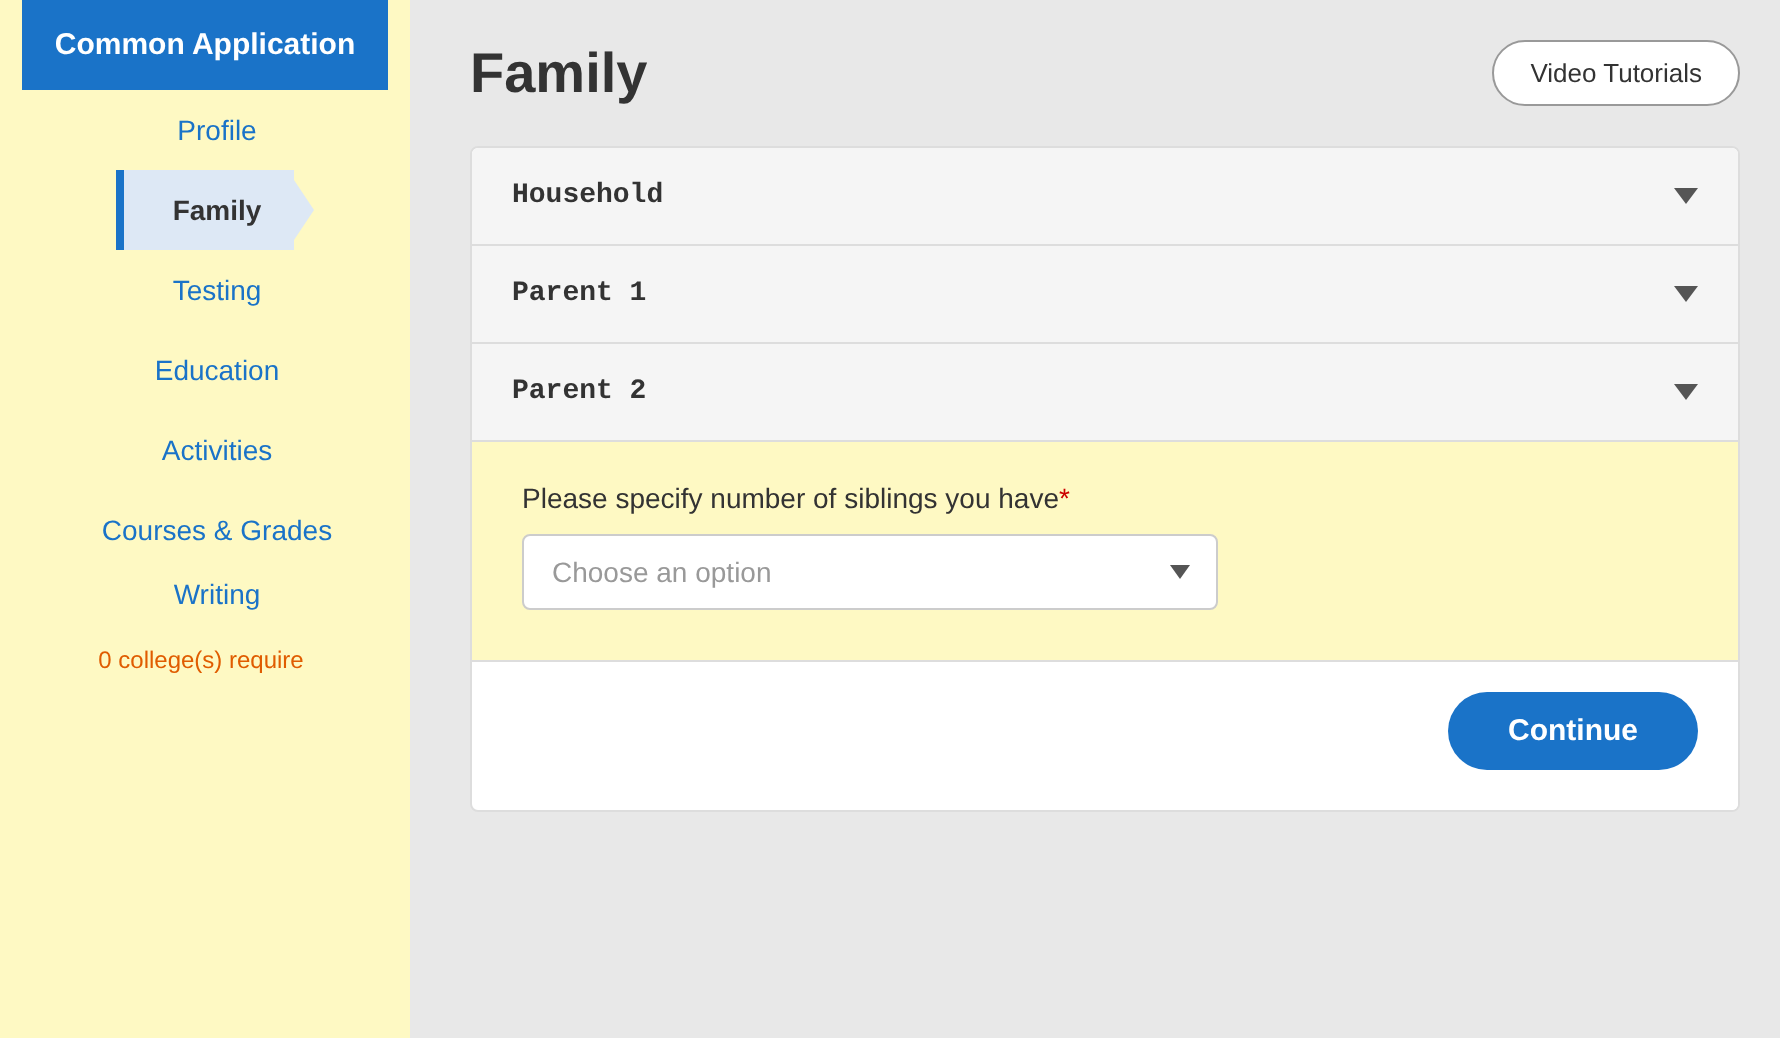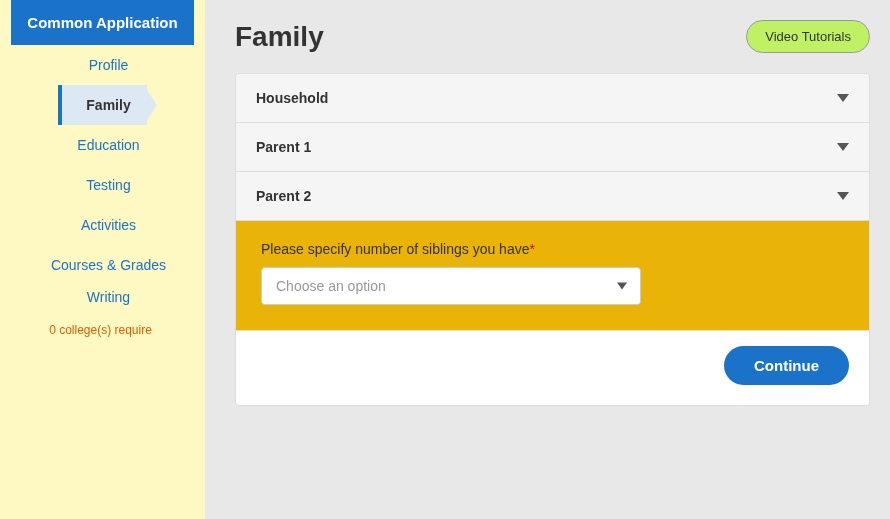--- a/index.html
+++ b/index.html
@@ -93,21 +93,21 @@
     }
 
     .page-title {
       font-size: 28px;
       font-weight: bold;
       color: #333;
     }
 
     .video-tutorials-btn {
       border: 1.5px solid #999;
-      background: #bef264;
+      background: #ffffff;
       border-radius: 20px;
       padding: 8px 18px;
       font-size: 13px;
       color: #333;
       cursor: pointer;
     }
 
     .content-card {
       background: white;
       border: 1px solid #ddd;
@@ -117,20 +117,21 @@
 
     
     .accordion-row {
       border-bottom: 1px solid #ddd;
       background: #f5f5f5;
       display: flex;
       align-items: center;
       justify-content: space-between;
       padding: 16px 20px;
       cursor: pointer;
+      font-family: Liberation Mono, monospace;
     }
 
     .accordion-row:last-child {
       border-bottom: none;
     }
 
     .accordion-row .row-label {
       font-weight: bold;
       font-size: 14px;
       color: #333;
@@ -157,38 +158,38 @@
       border-bottom: none;
     }
 
     .accordion-row.active-section .row-label {
       color: white;
     }
 
     
     .expanded-content {
       padding: 20px 28px 25px 25px;
-      background: #eab308;
+      background: #fef9c3;
       border-bottom: 1px solid #ddd;
     }
 
     .field-label {
       font-size: 14px;
       color: #333;
       margin-bottom: 10px;
     }
 
     .field-label span.required {
       color: #c00;
     }
 
     .select-wrapper {
       position: relative;
       display: inline-block;
-      width: 380px;
+      width: 348px;
     }
 
     .select-field {
       width: 100%;
       padding: 10px 14px;
       border: 1px solid #ccc;
       border-radius: 4px;
       font-size: 14px;
       color: #999;
       appearance: none;
@@ -234,24 +235,24 @@
 <div class="sidebar">
   <div class="sidebar-header">Common Application</div>
 
   <div class="sidebar-item">
     <span>Profile</span>
   </div>
   <div class="sidebar-item active">
     <span>Family</span>
   </div>
   <div class="sidebar-item">
+    <span>Testing</span>
+  </div>
+  <div class="sidebar-item">
     <span>Education</span>
-  </div>
-  <div class="sidebar-item">
-    <span>Testing</span>
   </div>
   <div class="sidebar-item">
     <span>Activities</span>
   </div>
   <div class="sidebar-item" style="padding-bottom: 4px;">
     <span>Courses &amp; Grades</span>
   </div>
   <div class="sidebar-item">
     <span>Writing</span>
   </div>

